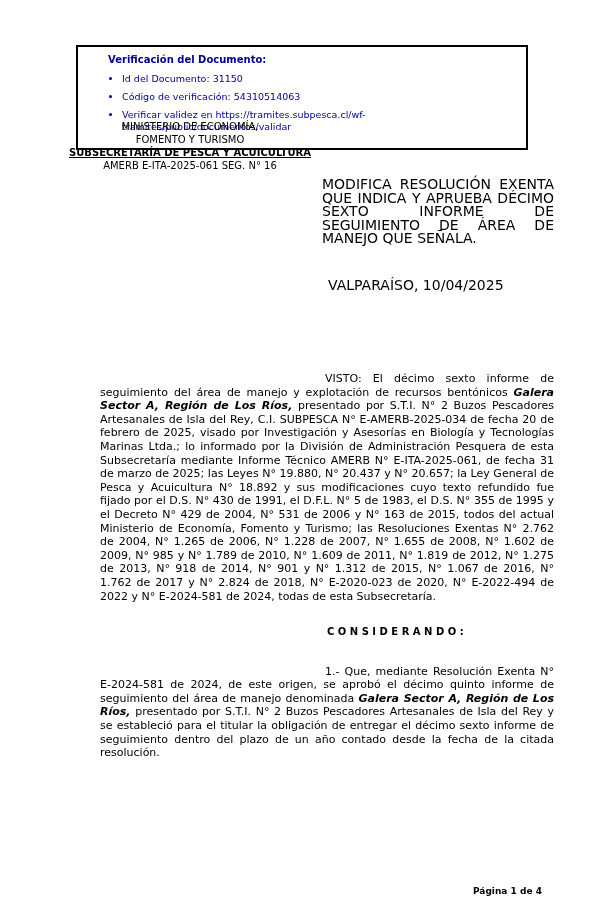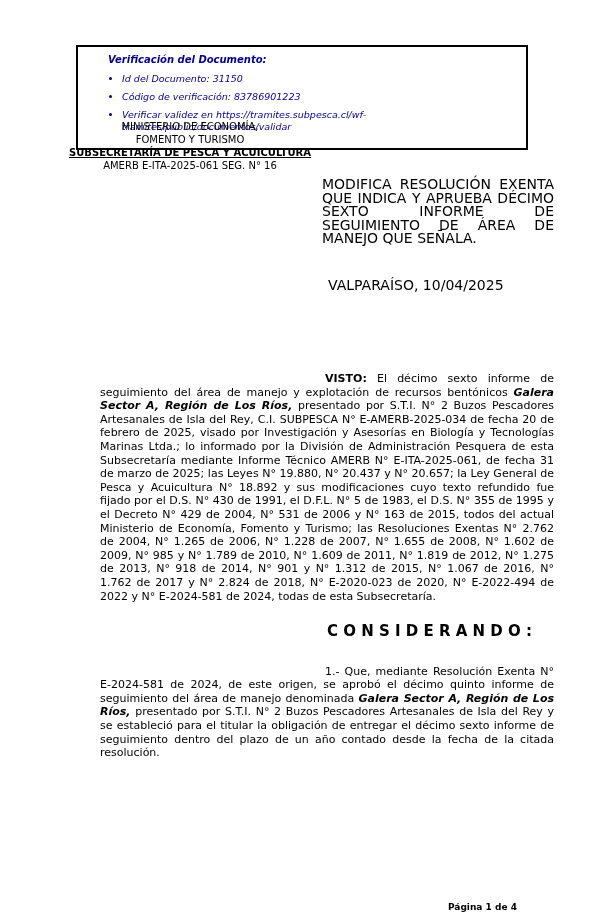--- a/index.html
+++ b/index.html
@@ -10,21 +10,20 @@
     font-family:"DejaVu Sans","Liberation Sans",sans-serif;
     color:#000;
     overflow:hidden;
   }
   
   .verify-box{
     position:absolute;left:76px;top:45px;width:432px;
     border:2px solid #000;
     padding:7px 8px 9px 8px;
     color:#000099;
-    font-style:italic;
   }
   .verify-title{font-size:10px;font-weight:bold;margin:0 0 8px 22px;}
   .verify-list{margin:0 0 0 30px;padding:0;font-size:9.5px;line-height:12px;list-style-type:disc;}
   .verify-list li{margin:6px;padding:0;}
   
   .letterhead{
     position:absolute;left:45px;top:120px;width:290px;
     text-align:center;font-size:10px;line-height:13px;
   }
   .letterhead .bold-underline{font-weight:bold;text-decoration:underline;}
@@ -34,43 +33,43 @@
     font-size:14px;line-height:13.5px;text-align:justify;
   }
   .place-date{position:absolute;left:328px;top:277px;font-size:14px;}
   .resol-number{position:absolute;left:328px;top:319px;font-size:11px;}
   
   .body-col{
     position:absolute;left:100px;top:372px;width:454px;
     font-size:11px;line-height:13.6px;text-align:justify;
   }
   .para{margin:0 0 12px 0;text-indent:225px;}
-  b.run{font-weight:bold;}
+  b.run{font-weight:normal;}
   .bi{font-weight:bold;font-style:italic;}
   .considerando{
     margin:22px 0 26px 227px;
-    font-weight:bold;font-size:15px;text-indent:0;
+    font-weight:bold;font-size:10px;text-indent:0;
   }
   .p1{margin-top:4px;}
   
   .footer{
-    position:absolute;left:448px;top:886px;
-    font-size:9px;font-weight:bold;margin-top:16px;
+    position:absolute;left:473px;top:886px;
+    font-size:9px;font-weight:bold;
   }
 </style>
 </head>
 <body>
 
 <div class="page">
 
   <div class="verify-box">
     <div class="verify-title">Verificación del Documento:</div>
     <ul class="verify-list">
       <li>Id del Documento: 31150</li>
-      <li>Código de verificación: 83786901223</li>
+      <li>Código de verificación: 54310514063</li>
       <li>Verificar validez en https://tramites.subpesca.cl/wf-tramites/public/documentos/validar</li>
     </ul>
   </div>
 
   <div class="letterhead">
     <div>MINISTERIO DE ECONOMÍA,</div>
     <div>FOMENTO Y TURISMO</div>
     <div class="bold-underline">SUBSECRETARÍA DE PESCA Y ACUICULTURA</div>
     <div>AMERB E-ITA-2025-061 SEG. N° 16</div>
   </div>

